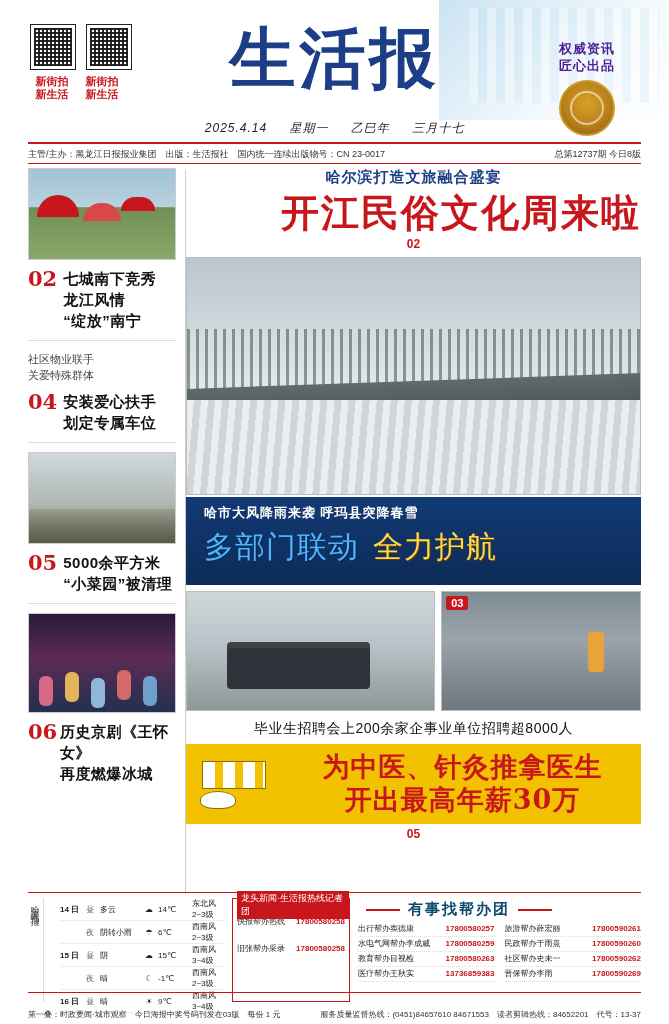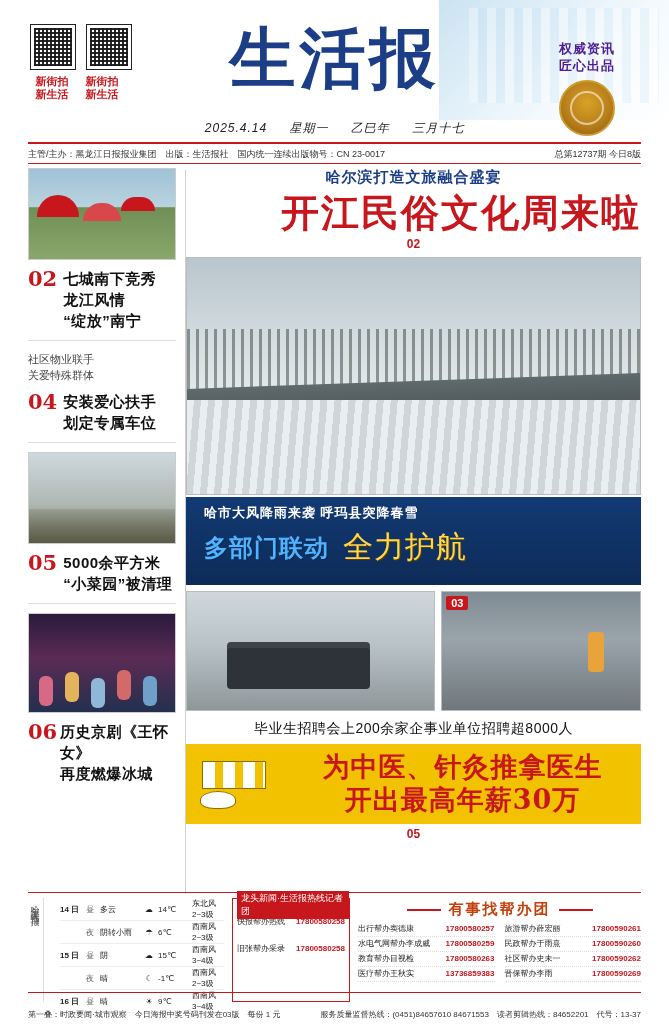--- a/index.html
+++ b/index.html
@@ -120,21 +120,21 @@
   .big-photo .trees{
     position:absolute;left:0;right:0;top:30%;height:26%;
     background:repeating-linear-gradient(90deg,rgba(70,80,70,.55) 0 3px,rgba(220,228,230,.2) 3px 9px);
   }
   .weather-banner{
     margin-top:2px;background:linear-gradient(180deg,#123a74,#0d2b57);padding:7px 10px 17px;position:relative;
   }
   .wb-kicker{color:#fff;font-size:13px;font-weight:bold;letter-spacing:1px;text-align:left;padding-left:8px;}
   .wb-main{display:flex;align-items:center;gap:14px;margin-top:5px;padding-left:8px;}
   .wb-blue{
-    font-family:"DejaVu Serif","Liberation Serif",serif;font-size:24px;font-weight:bold;
+    font-family:"DejaVu Serif","Liberation Serif",serif;font-size:30px;font-weight:normal;
     color:#4fb3ff;text-shadow:1px 1px 0 #062a52;letter-spacing:1px;
   }
   .wb-yellow{
     font-family:"DejaVu Serif","Liberation Serif",serif;font-size:30px;font-weight:normal;
     color:#ffd84d;text-shadow:1px 1px 0 #5a3d00;letter-spacing:1px;
   }
   .photo-row{display:flex;gap:6px;margin-top:6px;height:120px;}
   .pr-left{flex:1.25;border:1px solid #bbb;box-sizing:border-box;position:relative;overflow:hidden;
     background:linear-gradient(180deg,#cfd7db 0%,#b9c3c7 45%,#8e9699 100%);}
   .pr-left:after{
@@ -195,21 +195,21 @@
   .hotline{
     width:118px;border:1px solid #c8161d;box-sizing:border-box;padding:4px;position:relative;
   }
   .hotline-title{
     position:absolute;left:4px;top:-8px;background:#c8161d;color:#fff;font-size:9px;padding:1px 4px;
   }
   .hotline-row{font-size:8px;color:#222;margin-top:12px;line-height:13px;display:flex;justify-content:space-between;}
   .hotline-row span:last-child{color:#c8161d;font-weight:bold;}
   .helpdesk{flex:1;position:relative;padding-top:2px;}
   .helpdesk-title{
-    text-align:center;font-size:15px;font-weight:bold;color:#c2410c;letter-spacing:2px;margin-bottom:3px;
+    font-size:15px;font-weight:bold;color:#0c4a6e;letter-spacing:2px;margin-bottom:3px;
   }
   .helpdesk-title:before,.helpdesk-title:after{
     content:"";display:inline-block;width:34px;height:2px;background:#c8161d;vertical-align:middle;margin:0 8px;
   }
   .hd-grid{display:flex;gap:10px;font-size:8px;color:#222;}
   .hd-col{flex:1;}
   .hd-item{display:flex;justify-content:space-between;line-height:14px;border-bottom:1px dotted #ddd;}
   .hd-item span:last-child{color:#c8161d;font-weight:bold;}
   .footer{
     position:absolute;left:28px;right:28px;bottom:4px;border-top:1px solid #c8161d;padding-top:16px;

